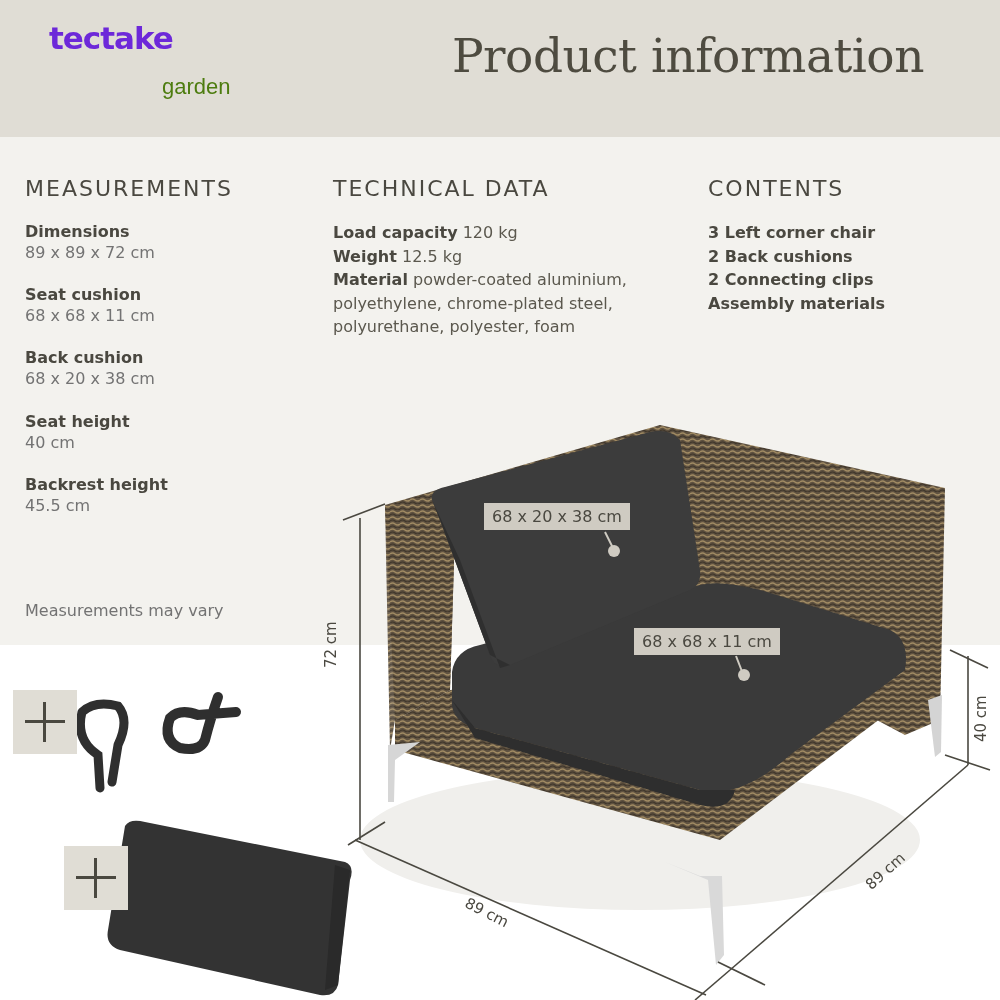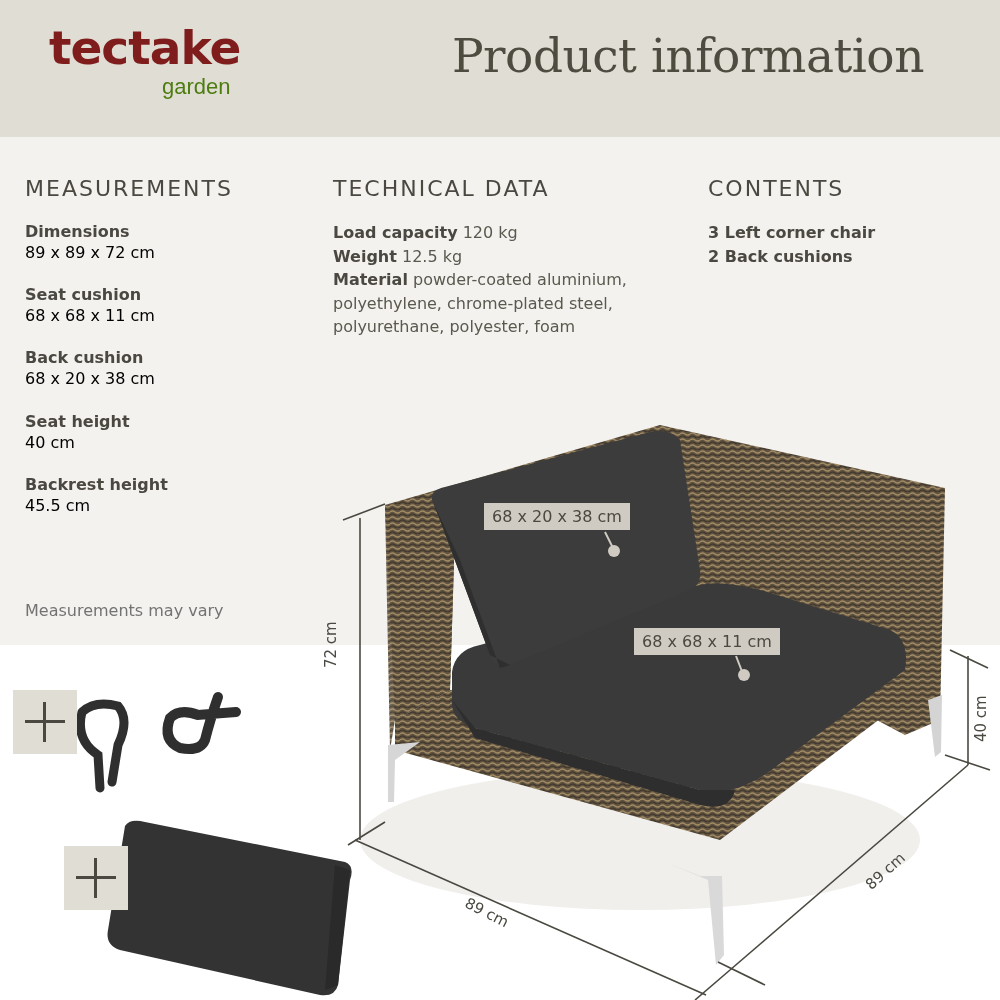--- a/index.html
+++ b/index.html
@@ -1,24 +1,24 @@
 <!DOCTYPE html>
 <html><head>
 <meta charset="utf-8">
 <style>
   html, body { margin: 0; padding: 0; }
   body { width: 1000px; height: 1000px; position: relative; overflow: hidden; background: #ffffff; font-family: "DejaVu Sans", sans-serif; color: #4a4840; }
   .header { position: absolute; left: 0; top: 0; width: 1000px; height: 137px; background: #e0ddd5; }
   .panel { position: absolute; left: 0; top: 137px; width: 1000px; height: 508px; background: #f3f2ee; }
-  .logo-main { position: absolute; left: 49px; top: 20px; font-family: "DejaVu Sans", sans-serif; font-weight: bold; font-size: 47px; letter-spacing: -1px; color: #7f1d1d; text-align: center; }
+  .logo-main { position: absolute; left: 49px; top: 20px; font-family: "DejaVu Sans", sans-serif; font-weight: bold; font-size: 31px; letter-spacing: -1px; color: #6d28d9; text-align: center; }
   .logo-sub { position: absolute; left: 162px; top: 74px; font-family: Liberation Sans, sans-serif; font-size: 22px; color: #4d7c0f; }
   .title { position: absolute; left: 436px; top: 28px; font-family: "DejaVu Serif", serif; font-size: 47px; color: #4e4b40; letter-spacing: -0.5px; margin-left: 16px; }
   .sec-h { position: absolute; top: 176px; font-size: 22px; letter-spacing: 2px; color: #4a4840; font-weight: normal; }
   .lbl { font-weight: bold; font-size: 16px; color: #4a4840; line-height: 21px; }
-  .val { font-size: 16px; color: #000000; line-height: 21px; }
+  .val { font-size: 16px; color: #737373; line-height: 21px; }
   .mgroup { position: absolute; left: 25px; }
   .tech { position: absolute; left: 333px; top: 221px; width: 300px; font-size: 16px; line-height: 23.5px; color: #5b584e; }
   .tech b { color: #4a4840; }
   .contents { position: absolute; left: 708px; top: 221px; font-size: 16px; font-weight: bold; line-height: 23.5px; color: #4a4840; }
   .note { position: absolute; left: 25px; top: 601px; font-size: 16px; color: #737373; }
   .plus { position: absolute; width: 64px; height: 64px; background: #e0ddd5; }
   .plus::before, .plus::after { content: ""; position: absolute; background: #4a4840; }
   .plus::before { left: 12px; top: 30px; width: 40px; height: 3px; }
   .plus::after { left: 30px; top: 12px; width: 3px; height: 40px; }
   .tag { position: absolute; background: #cfcbc2; color: #4a4840; font-size: 16px; padding: 4px 8px; white-space: nowrap; }
@@ -62,20 +62,22 @@
 <div class="tech">
   <div><b>Load capacity</b> <span>120 kg</span></div>
   <div><b>Weight</b> <span>12.5 kg</span></div>
   <div><b>Material</b> <span>powder-coated aluminium, polyethylene, chrome-plated steel, polyurethane, polyester, foam</span></div>
 </div>
 
 <div class="sec-h" style="left:708px">CONTENTS</div>
 <div class="contents">
   <div>3 Left corner chair</div>
   <div>2 Back cushions</div>
+  <div>2 Connecting clips</div>
+  <div>Assembly materials</div>
 </div>
 
 <svg class="art" width="1000" height="1000" viewBox="0 0 1000 1000">
   <defs>
     <pattern id="wicker" width="10" height="6" patternUnits="userSpaceOnUse">
       <rect width="10" height="6" fill="#5e5140"></rect>
       <path d="M0 2 Q2.5 0 5 2 T10 2" stroke="#a08a62" stroke-width="1.6" fill="none"></path>
       <path d="M0 5 Q2.5 3 5 5 T10 5" stroke="#3e352a" stroke-width="1.2" fill="none"></path>
     </pattern>
   </defs>

